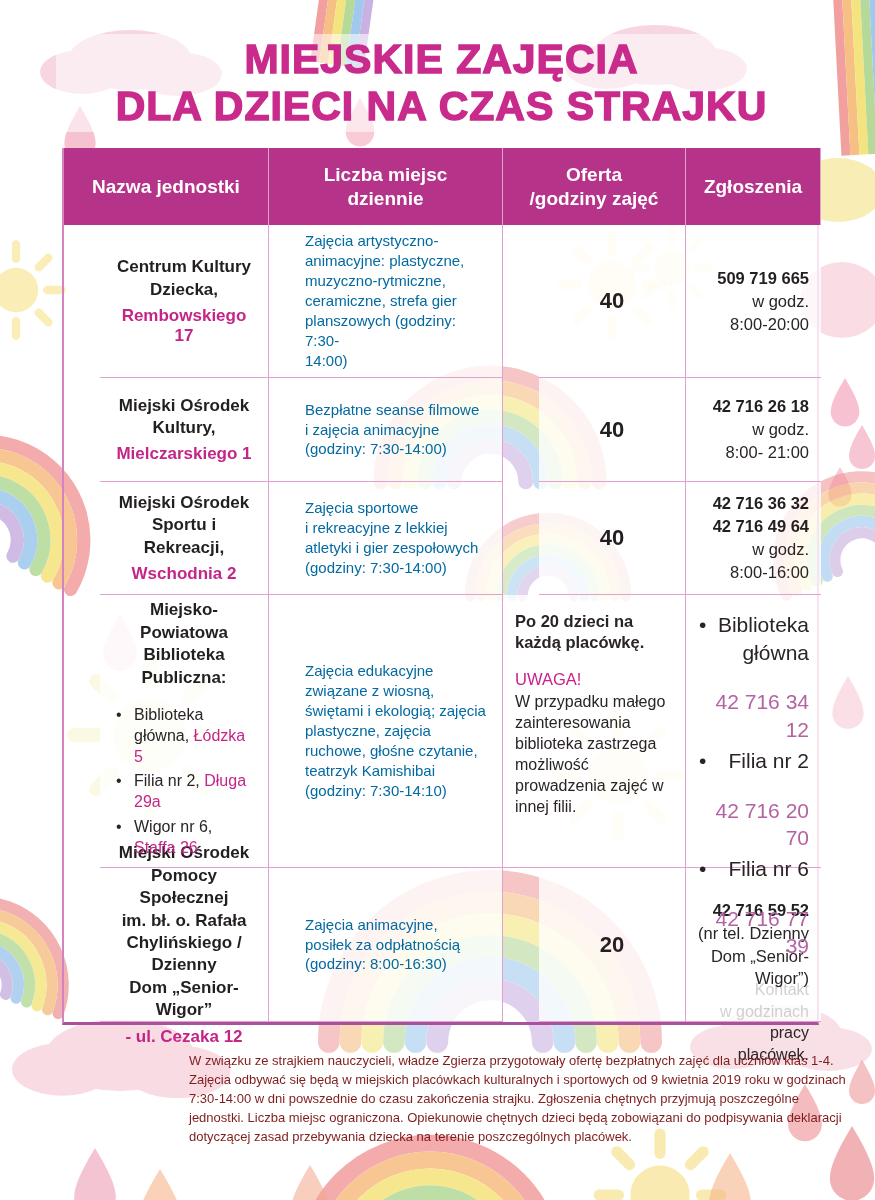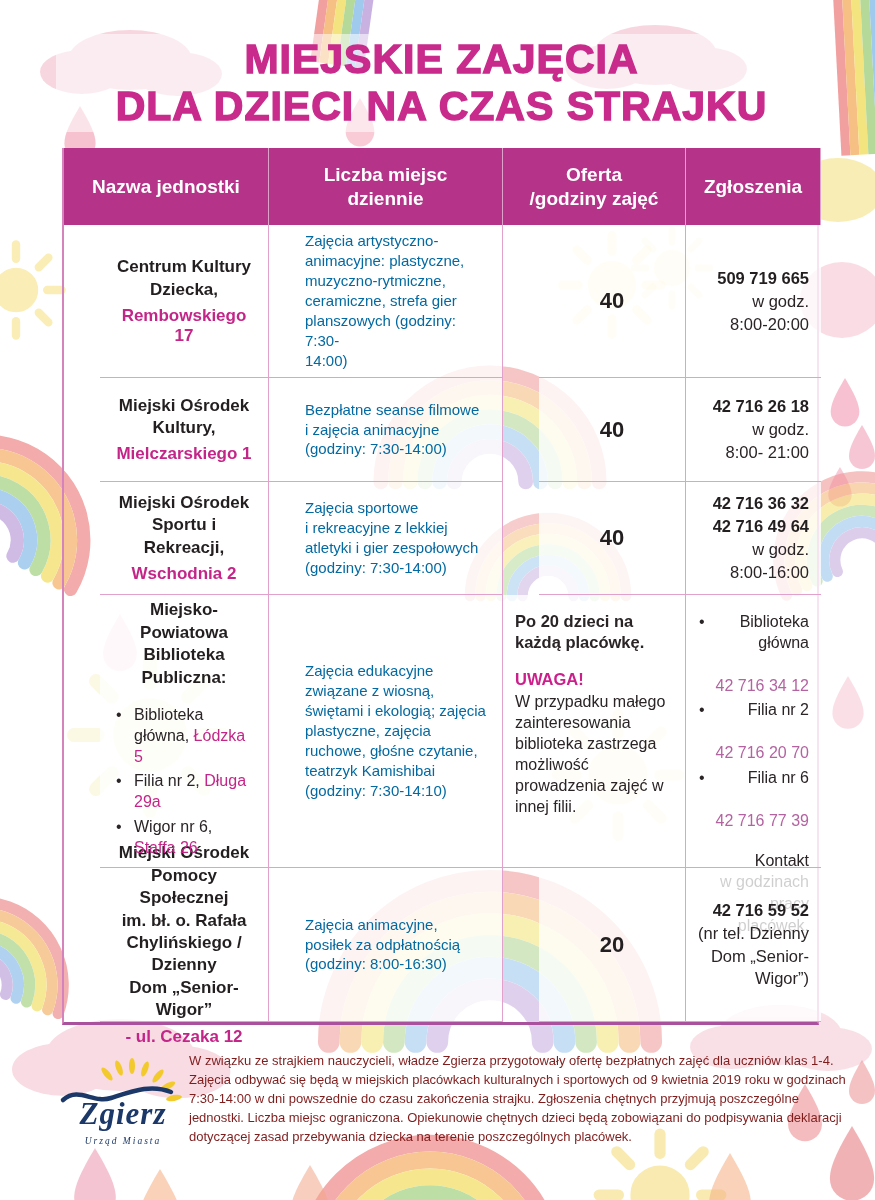--- a/index.html
+++ b/index.html
@@ -51,28 +51,28 @@
   .td.center{align-items:center;text-align:center;margin-left:36px;}
   .td.top{justify-content:flex-start;padding-top:16px;}
   .pre{white-space:pre-line;}
   .name{font-weight:bold;font-size:17px;line-height:1.32;color:#231f20;}
   .addr{font-weight:bold;font-size:17px;color:#c42589;margin-top:5px;}
   .offer{font-size:15px;line-height:1.33;color:#0369a1;margin-left:24px;}
   .cap{font-weight:bold;font-size:22px;color:#231f20;}
   .phone{font-weight:bold;font-size:16.5px;line-height:1.4;color:#231f20;}
   .info{font-size:16.5px;line-height:1.38;color:#2a2427;}
   .capnote{font-weight:bold;font-size:16.5px;line-height:1.3;}
-  .uwaga{font-weight:bold;font-size:16.5px;color:#cc1f8b;margin-top:16px;}
+  .uwaga{font-weight:normal;font-size:16.5px;color:#cc1f8b;margin-top:16px;}
   .warn{font-size:16px;line-height:1.32;margin-top:2px;}
   .bullets{margin-top:16px;text-align:left;align-self:stretch;}
   .bullet{position:relative;padding-left:22px;font-size:16px;line-height:1.3;margin-bottom:4px;}
   .bullet::before{content:"•";position:absolute;left:4px;top:0;}
   .bullet .b-label{font-weight:normal;}
   .bullet .b-addr{font-weight:normal;color:#c42589;}
-  .cbullet{position:relative;padding-left:17px;font-size:16px;line-height:1.32;margin-bottom:3px;}
+  .cbullet{position:relative;padding-left:17px;font-size:21px;line-height:1.32;margin-bottom:3px;}
   .cbullet::before{content:"•";position:absolute;left:1px;top:0;}
   .cphone{color:#b463a1;margin-top:22px;}
   .cnote{font-size:16px;line-height:1.35;margin-top:16px;}
 
   
   .footer-text{
     position:absolute;left:185px;top:1051px;width:658px;
     font-size:13px;line-height:1.47;color:#7f1d1d;
   }
   .logo{position:absolute;left:55px;top:1058px;width:128px;height:110px;}
@@ -309,31 +309,15 @@
       <div class="cap">20</div>
     </div>
     <div class="td lastcol">
       <div class="phone">42 716 59 52</div>
       <div class="info pre">(nr tel. Dzienny
 Dom „Senior-
 Wigor”)</div>
     </div>
   </div>
 
-  <div class="logo">
-    <svg width="128" height="110" viewBox="0 0 128 110" aria-hidden="true">
-      <g fill="#f3ca2e">
-        <ellipse cx="48" cy="16" rx="3" ry="8" transform="rotate(-40 48 16)"></ellipse>
-        <ellipse cx="60" cy="10" rx="3" ry="8" transform="rotate(-20 60 10)"></ellipse>
-        <ellipse cx="73" cy="8" rx="3" ry="8"></ellipse>
-        <ellipse cx="86" cy="11" rx="3" ry="8" transform="rotate(20 86 11)"></ellipse>
-        <ellipse cx="99" cy="18" rx="3" ry="8" transform="rotate(40 99 18)"></ellipse>
-        <ellipse cx="109" cy="28" rx="3" ry="8" transform="rotate(62 109 28)"></ellipse>
-        <ellipse cx="115" cy="40" rx="3" ry="8" transform="rotate(80 115 40)"></ellipse>
-      </g>
-      <path d="M4,42 C20,28 34,46 52,40 C74,33 92,26 112,34" fill="none" stroke="#1c3868" stroke-width="4.5" stroke-linecap="round"></path>
-    </svg>
-    <div class="logo-name">Zgierz</div>
-    <div class="logo-sub">Urząd Miasta</div>
-  </div>
   <div class="footer-text">W związku ze strajkiem nauczycieli, władze Zgierza przygotowały ofertę bezpłatnych zajęć dla uczniów klas 1-4. Zajęcia odbywać się będą w miejskich placówkach kulturalnych i sportowych od 9 kwietnia 2019 roku w godzinach 7:30-14:00 w dni powszednie do czasu zakończenia strajku. Zgłoszenia chętnych przyjmują poszczególne jednostki. Liczba miejsc ograniczona. Opiekunowie chętnych dzieci będą zobowiązani do podpisywania deklaracji dotyczącej zasad przebywania dziecka na terenie poszczególnych placówek.</div>
 
 </div>
 
 </body></html>

